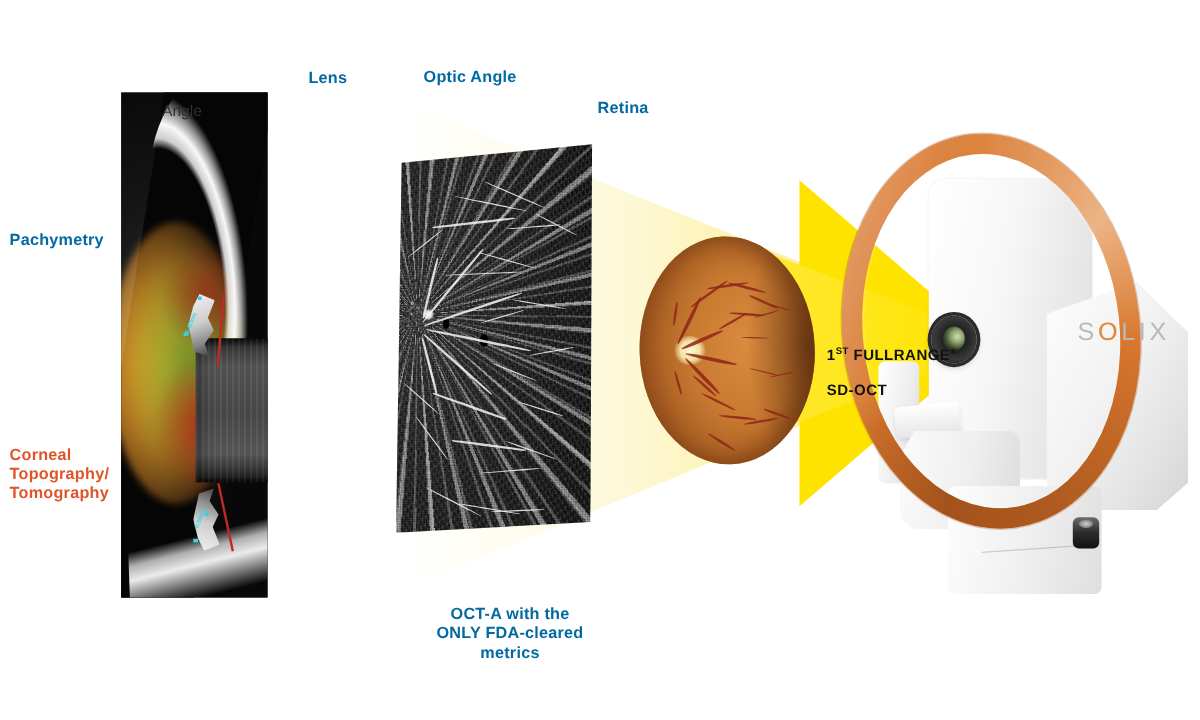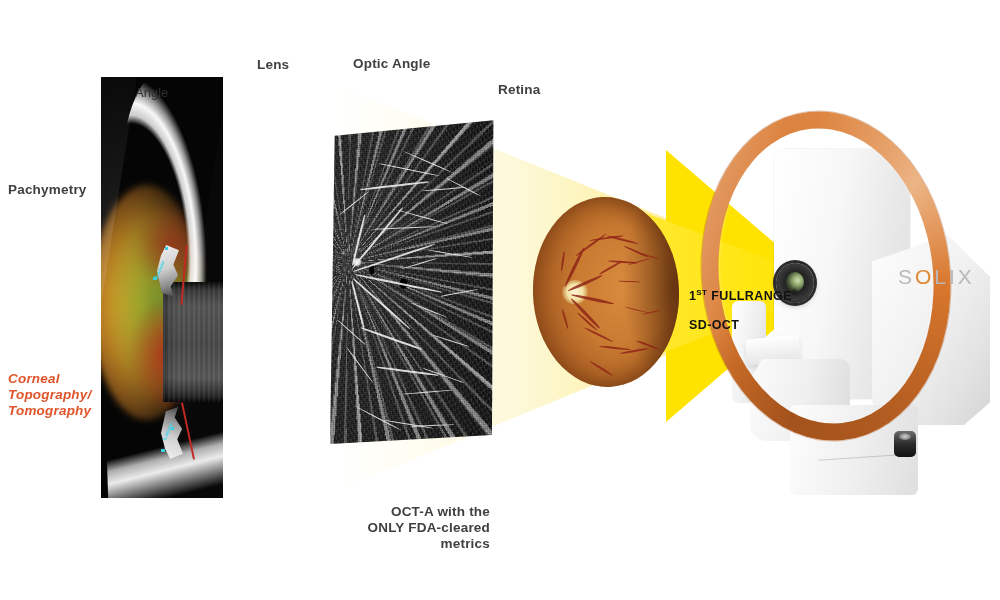--- a/index.html
+++ b/index.html
@@ -16,21 +16,21 @@
   }
 
   
   .label{
     position:absolute;
     font-weight:bold;
     letter-spacing:.2px;
     line-height:1.18;
     white-space:pre-line;
   }
-  .label.dark{color:#404040;font-size:13.5px;}
+  .label.dark{color:#0369a1;font-size:13.5px;}
   .label.orange{color:#e0542a;font-size:13.5px;}
   .label.cone{color:#111111;font-size:12.5px;letter-spacing:.4px;}
 
   
   #as-oct{
     position:absolute;left:101px;top:77px;width:122px;height:421px;
     background:#0a0a0a;overflow:hidden;
   }
   #as-oct .bg-grad{
     position:absolute;inset:0;
@@ -418,30 +418,30 @@
     <div class="ring"></div>
     <div class="ring-shade"></div>
     <div id="logo"><span>S</span><span class="o">O</span><span>LIX</span></div>
   </div>
 
   <div class="label cone" style="left:689px;top:273px;">
     <div><span>1</span><sup style="font-size:8px;">ST</sup><span> FULLRANGE</span><sup style="font-size:7px;">®</sup></div>
     <div>SD-OCT</div>
   </div>
 
-  <div class="label dark" style="left:8px;top:182px;">Pachymetry</div>
+  <div class="label dark" style="left:8px;top:192px;">Pachymetry</div>
 
   <div class="label dark" style="left:257px;top:57px;">Lens</div>
 
   <div class="label dark" style="left:353px;top:56px;">Optic Angle</div>
 
   <div class="label dark" style="left:498px;top:82px;">Retina</div>
 
-  <div class="label orange" style="left:8px;top:371px;font-style:italic;">Corneal
+  <div class="label orange" style="left:8px;top:371px;">Corneal
 Topography/
 Tomography</div>
 
 
-  <div class="label dark" style="left:360px;top:504px;text-align:right;width:130px;">OCT-A with the
+  <div class="label dark" style="left:360px;top:504px;text-align:center;width:130px;">OCT-A with the
 ONLY FDA-cleared
 metrics</div>
 
 </div>
 
 </body></html>

